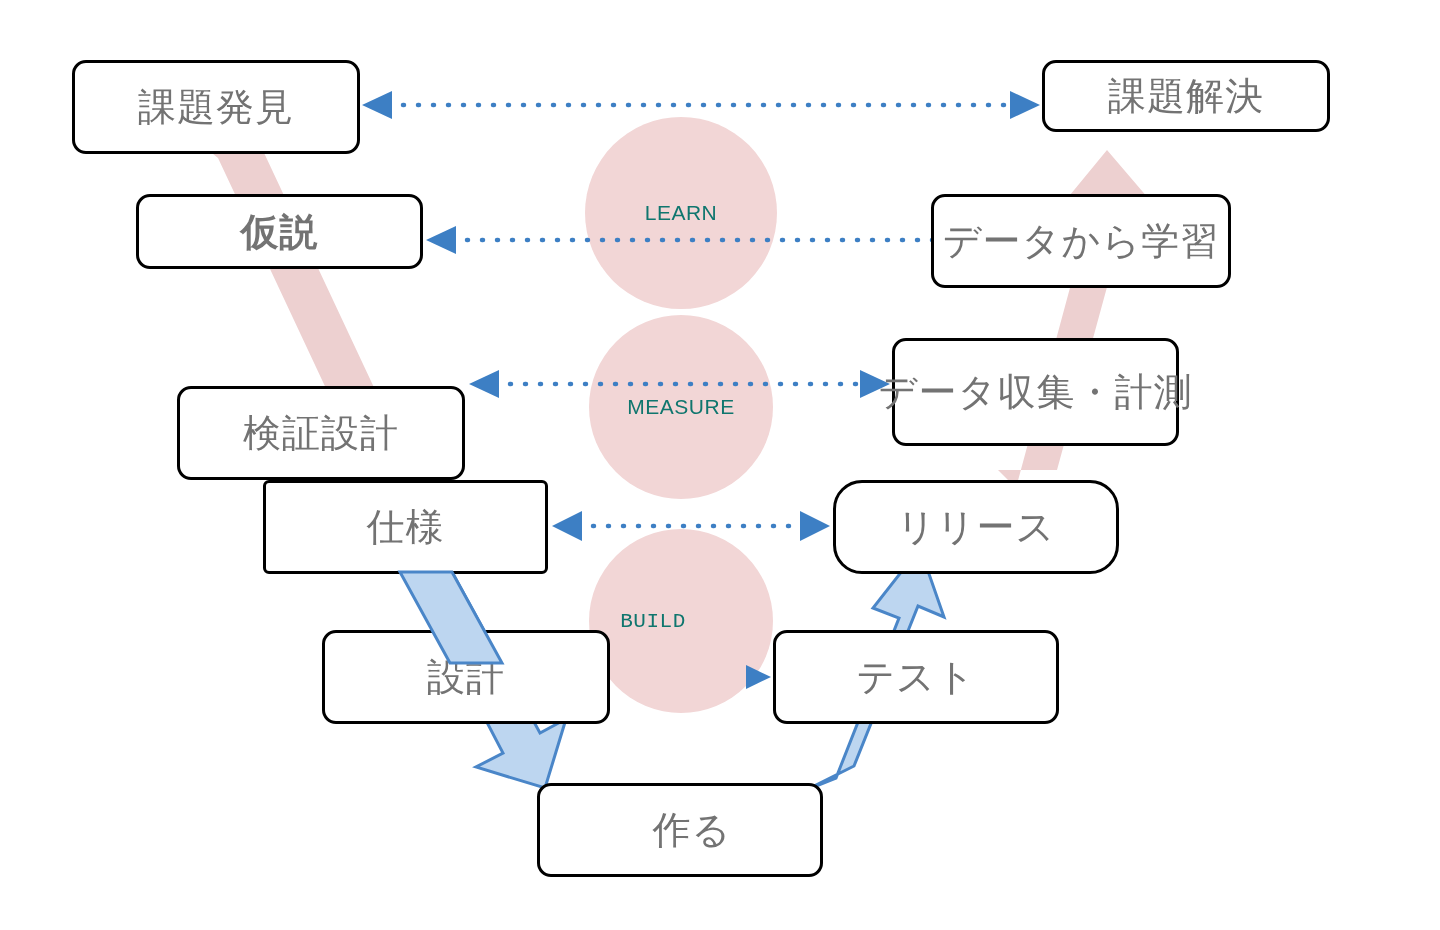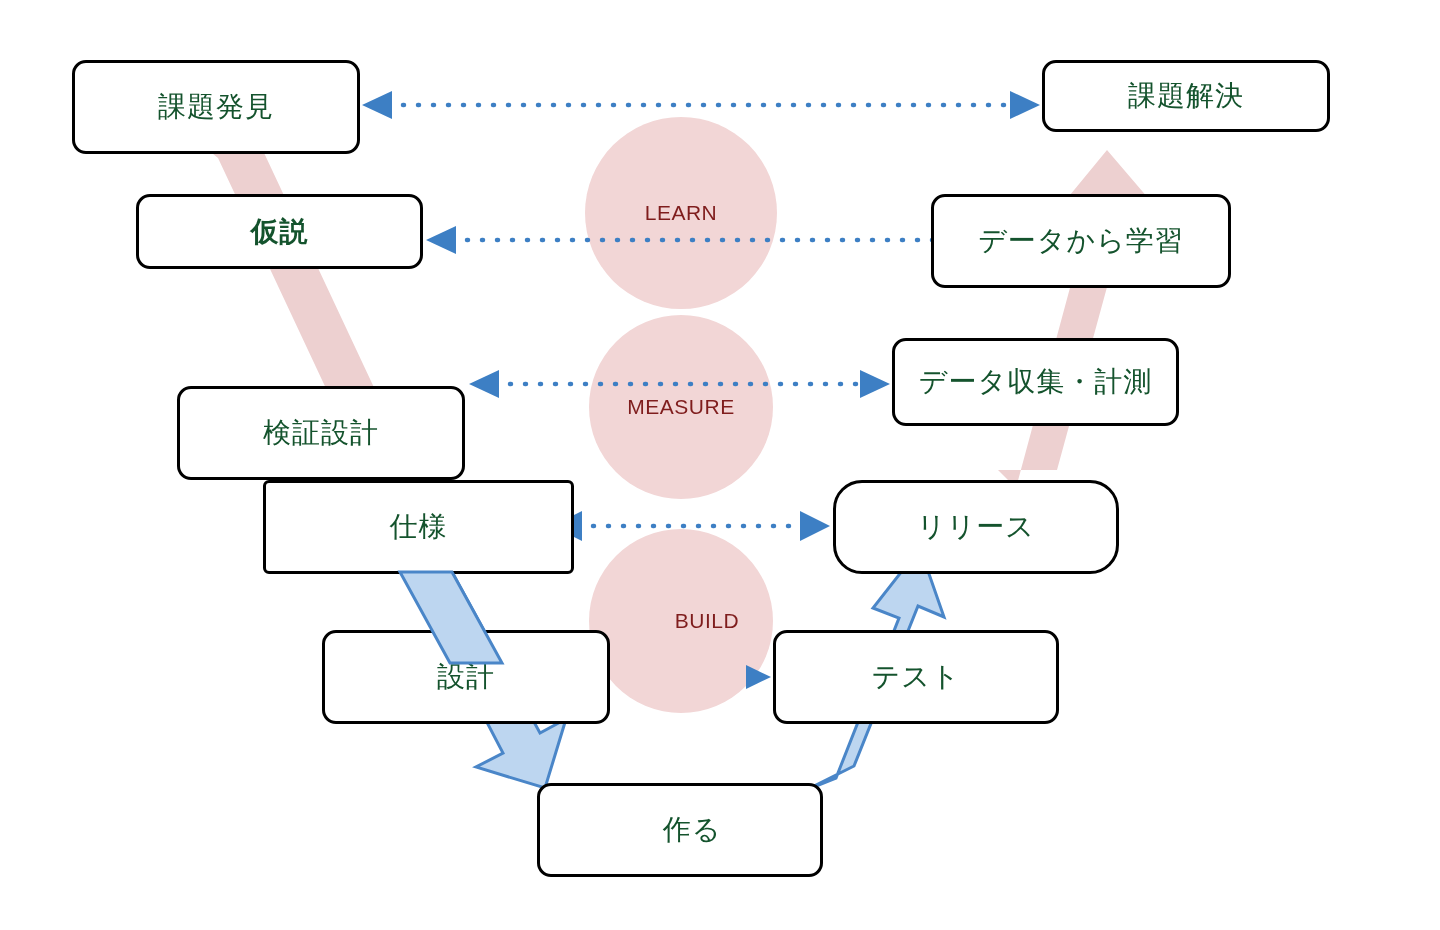--- a/index.html
+++ b/index.html
@@ -30,31 +30,31 @@
     box-sizing: border-box;
     background: #ffffff;
     border: 3px solid #000000;
     border-radius: 14px;
     display: flex;
     align-items: center;
     justify-content: center;
     z-index: 5;
   }
   .node-label {
-    font-size: 28px;
-    color: #14532d;
+    font-size: 38px;
+    color: #737373;
     letter-spacing: 1px;
     line-height: 1;
     white-space: nowrap;
     font-family: "DejaVu Sans", "Liberation Sans", sans-serif;
   }
   .phase-label {
     position: absolute;
     font-size: 21px;
-    color: #7f1d1d;
+    color: #0f766e;
     letter-spacing: 0.5px;
     white-space: nowrap;
     transform: translate(-50%, -50%);
     z-index: 4;
     font-family: "Liberation Sans", "DejaVu Sans", sans-serif;
   }
 </style>
 </head>
 <body>
 
@@ -139,55 +139,55 @@
                L 873 608
                L 899 618
                L 836 778
                Z" fill="#bdd6f0" stroke="#4a86c8" stroke-width="3" stroke-linejoin="miter"></path>
     </g>
 
   </svg>
 
   <div class="phase-label" style="left:681px; top:213px;">LEARN</div>
   <div class="phase-label" style="left:681px; top:407px;">MEASURE</div>
-  <div class="phase-label" style="left:707px; top:621px;">BUILD</div>
+  <div class="phase-label" style="left:653px; top:621px;font-family:Liberation Mono, monospace;">BUILD</div>
 
   <div class="node" style="left:72px; top:60px; width:288px; height:94px;">
     <span class="node-label">課題発見</span>
   </div>
 
   <div class="node" style="left:136px; top:194px; width:287px; height:75px;font-weight:bold;">
     <span class="node-label">仮説</span>
   </div>
 
   <div class="node" style="left:177px; top:338px; width:288px; height:94px;margin-top:48px;">
     <span class="node-label">検証設計</span>
   </div>
 
-  <div class="node" style="left:263px; top:480px; width:311px; height:94px;border-radius:6px;">
+  <div class="node" style="left:263px; top:480px; width:285px; height:94px;border-radius:6px;">
     <span class="node-label">仕様</span>
   </div>
 
   <div class="node" style="left:322px; top:630px; width:288px; height:94px;">
     <span class="node-label">設計</span>
   </div>
 
   <div class="node" style="left:537px; top:783px; width:286px; height:94px;padding-left:24px;">
     <span class="node-label">作る</span>
   </div>
 
   <div class="node" style="left:773px; top:630px; width:286px; height:94px;">
     <span class="node-label">テスト</span>
   </div>
 
   <div class="node" style="left:833px; top:480px; width:286px; height:94px;border-radius:29px;">
     <span class="node-label">リリース</span>
   </div>
 
-  <div class="node" style="left:892px; top:338px; width:287px; height:88px;">
+  <div class="node" style="left:892px; top:338px; width:287px; height:108px;">
     <span class="node-label">データ収集・計測</span>
   </div>
 
   <div class="node" style="left:931px; top:194px; width:300px; height:94px;">
     <span class="node-label">データから学習</span>
   </div>
 
   <div class="node" style="left:1042px; top:60px; width:288px; height:72px;">
     <span class="node-label">課題解決</span>
   </div>

